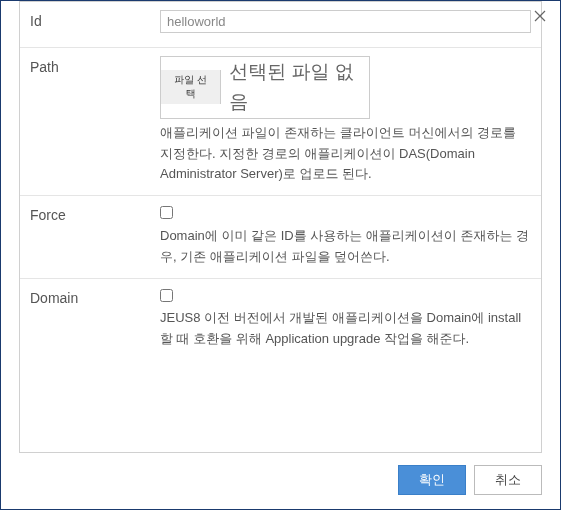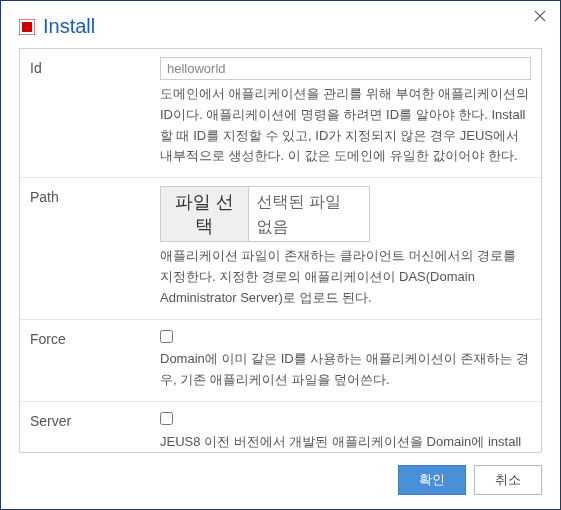--- a/index.html
+++ b/index.html
@@ -90,29 +90,29 @@
       border: 1px solid #ccc;
       margin-bottom: 4px;
       background: #fff;
       width: 210px;
     }
     .file-btn {
       background: #efefef;
       border: none;
       border-right: 1px solid #ccc;
       padding: 3px 10px;
-      font-size: 18px;
+      font-size: 10px;
       cursor: pointer;
       font-family: inherit;
       color: #333;
     }
     .file-status {
       padding: 0 8px;
       color: #666;
-      font-size: 16px;
+      font-size: 19px;
     }
     .file-selected {
       margin-bottom: 2px;
       color: #555;
     }
     .checkbox {
       margin-bottom: 4px;
       margin-top: 2px;
     }
     .desc {
@@ -145,37 +145,27 @@
 <div class="dialog">
 
   <div class="close-btn">
     <span>
       <svg width="12" height="12" viewBox="0 0 12 12">
           <path d="M1 1 L11 11 M11 1 L1 11" stroke="#666" stroke-width="1.2" fill="none"></path>
         </svg>
     </span>
   </div>
 
-  <div class="header">
-    <span class="header-icon">
-      <svg width="16" height="16" viewBox="0 0 16 16">
-        <rect x="0" y="0" width="16" height="16" fill="#fff" stroke="#c00" stroke-width="1"></rect>
-        <rect x="3" y="3" width="10" height="10" fill="#c00"></rect>
-      </svg>
-    </span>
-    <span class="header-title">Install</span>
-  </div>
 
   <div class="content">
 
     <div class="field-row">
       <div class="field-label">Id</div>
       <div class="field-value">
         <input type="text" class="text-input" value="helloworld" style="">
-        <div class="desc">도메인에서 애플리케이션을 관리를 위해 부여한 애플리케이션의 ID이다. 애플리케이션에 명령을 하려면 ID를 알아야 한다. Install할 때 ID를 지정할 수 있고, ID가 지정되지 않은 경우 JEUS에서 내부적으로 생성한다. 이 값은 도메인에 유일한 값이어야 한다.</div>
       </div>
     </div>
 
     <div class="field-row">
       <div class="field-label">Path</div>
       <div class="field-value">
         <div class="file-row">
           <button class="file-btn">파일 선택</button>
           <span class="file-status">선택된 파일 없음</span>
         </div>
@@ -185,21 +175,21 @@
 
     <div class="field-row">
       <div class="field-label">Force</div>
       <div class="field-value">
         <input type="checkbox" class="checkbox" style="">
         <div class="desc">Domain에 이미 같은 ID를 사용하는 애플리케이션이 존재하는 경우, 기존 애플리케이션 파일을 덮어쓴다.</div>
       </div>
     </div>
 
     <div class="field-row">
-      <div class="field-label">Server</div>
+      <div class="field-label">Domain</div>
       <div class="field-value">
         <input type="checkbox" class="checkbox" style="">
         <div class="desc">JEUS8 이전 버전에서 개발된 애플리케이션을 Domain에 install할 때 호환을 위해 Application upgrade 작업을 해준다.</div>
       </div>
     </div>
 
   </div>
 
   <div class="footer">
     <button class="btn btn-primary">확인</button>

